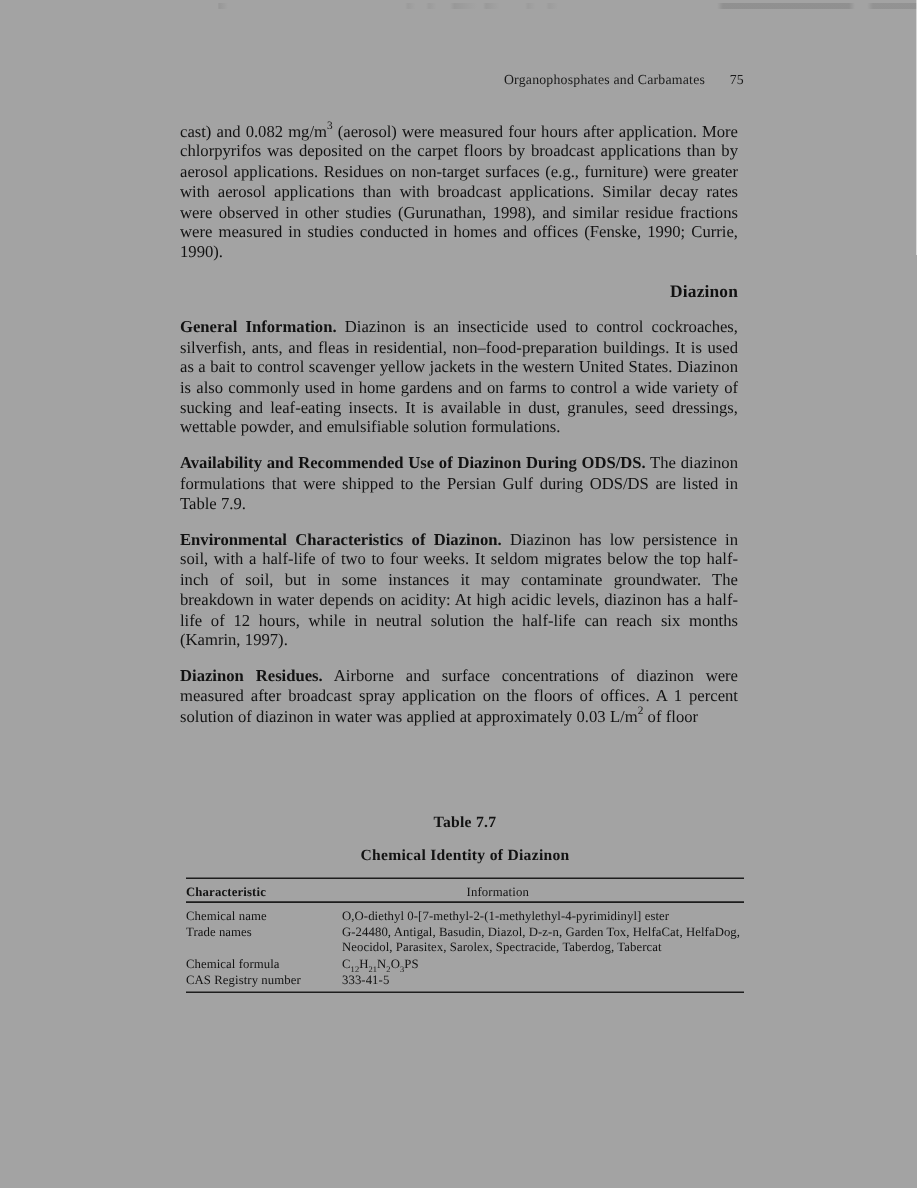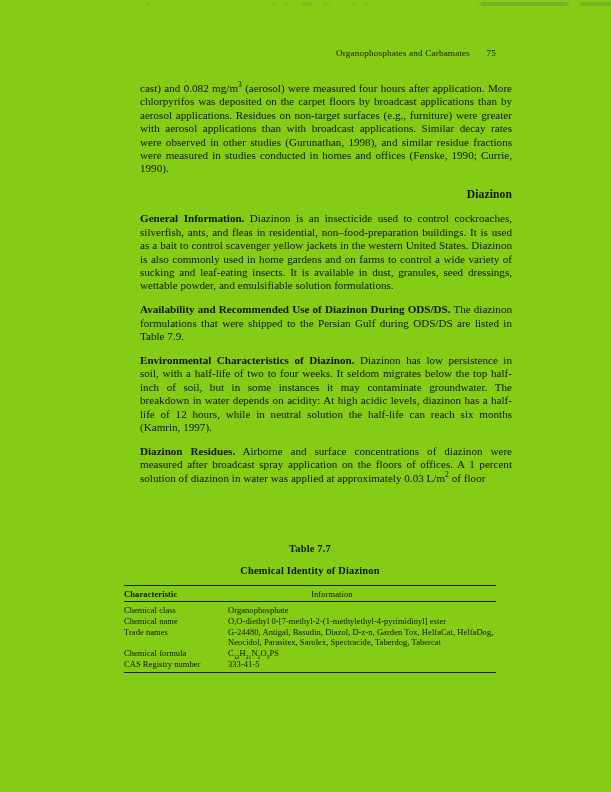--- a/index.html
+++ b/index.html
@@ -11,21 +11,21 @@
     width: 611px;
     height: 792px;
     font-family: "Liberation Serif", "DejaVu Serif", serif;
     color: #121212;
     position: relative;
     overflow: hidden;
   }
   .page {
     position: absolute;
     inset: 0;
-    background: #84cc16;
+    background: #a3a3a3;
   }
   
   .scan-noise {
     position: absolute;
     top: 2px;
     left: 0;
     width: 611px;
     height: 4px;
     opacity: 0.30;
     background:
@@ -65,21 +65,21 @@
   }
   .runhead .rh-title { }
   .runhead .rh-page {
     display: inline-block;
     margin-left: 14px;
   }
 
   
   .body-block {
     position: absolute;
-    left: 140px;
+    left: 120px;
     width: 372px;
     top: 82px;
   }
   p.para {
     margin: 0 0 10.5px 0;
     font-size: 11.1px;
     line-height: 13.4px;
     text-align: justify;
     text-justify: inter-word;
     color: #121212;
@@ -201,24 +201,20 @@
 
     <table class="ident">
       <thead>
         <tr>
           <th class="col-char">Characteristic</th>
           <th class="col-info">Information</th>
         </tr>
       </thead>
       <tbody>
         <tr>
-          <td class="c-label">Chemical class</td>
-          <td class="c-value">Organophosphate</td>
-        </tr>
-        <tr>
           <td class="c-label">Chemical name</td>
           <td class="c-value">O,O-diethyl 0-[7-methyl-2-(1-methylethyl-4-pyrimidinyl] ester</td>
         </tr>
         <tr>
           <td class="c-label">Trade names</td>
           <td class="c-value">
             <span class="trade-2">G-24480, Antigal, Basudin, Diazol, D-z-n, Garden Tox, HelfaCat, HelfaDog,</span>
             <span class="trade-2">Neocidol, Parasitex, Sarolex, Spectracide, Taberdog, Tabercat</span>
           </td>
         </tr>

